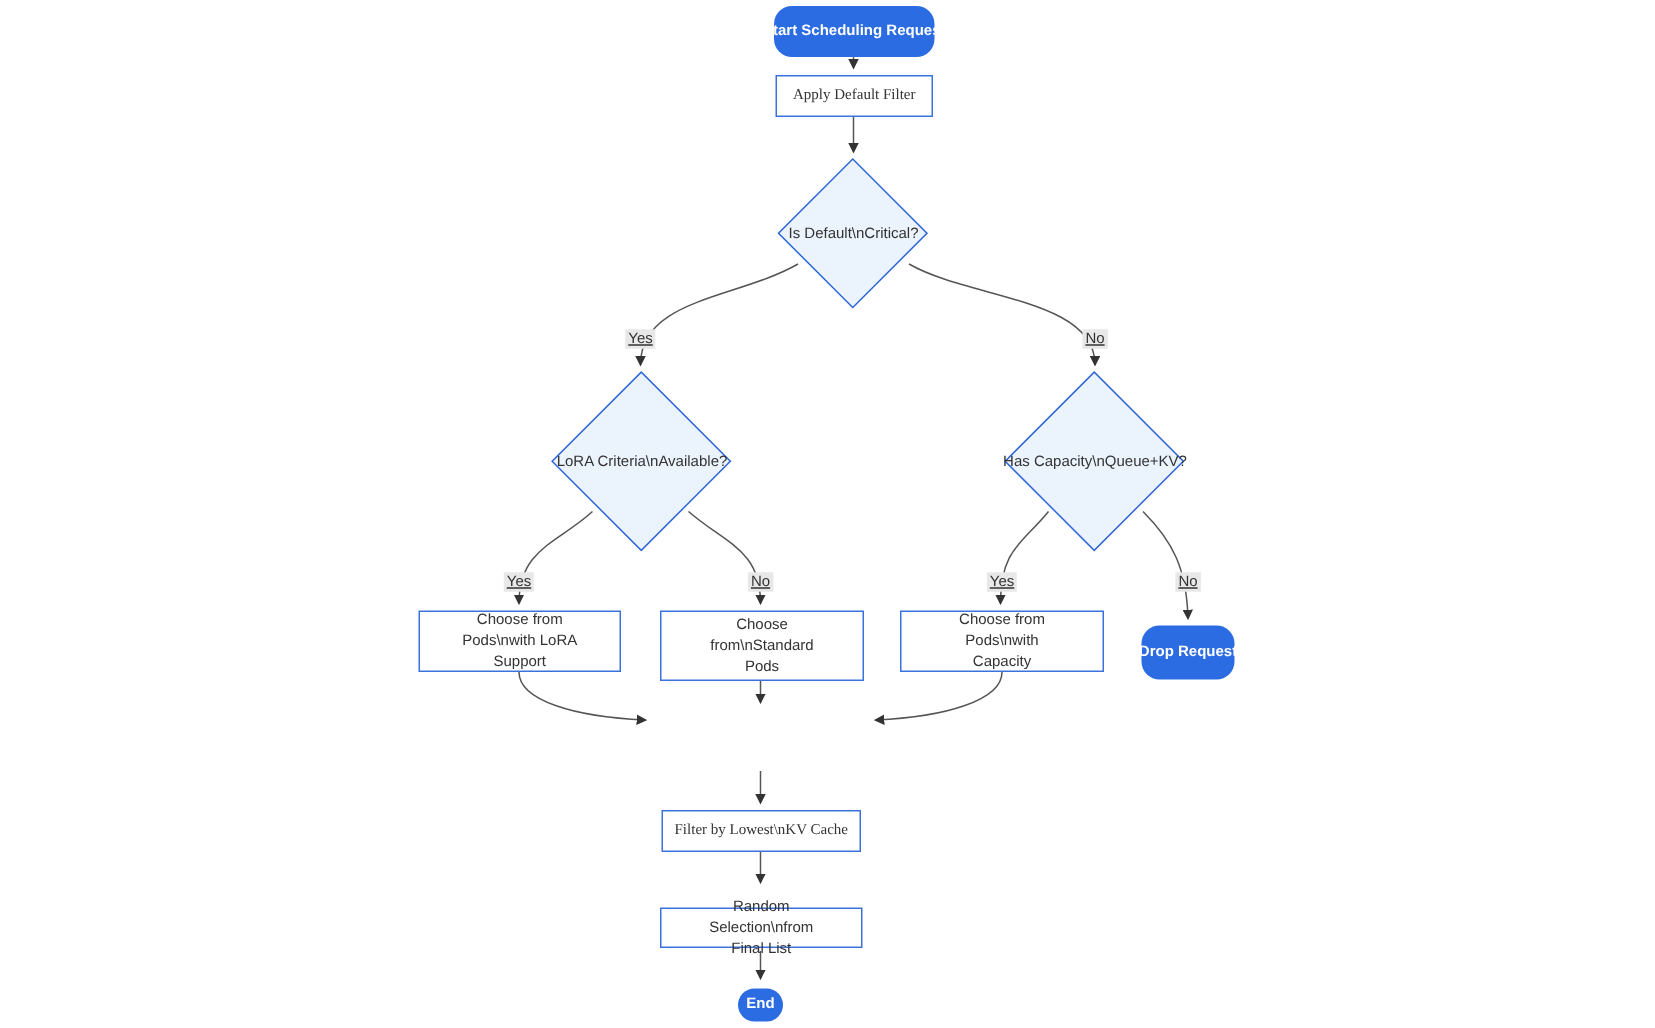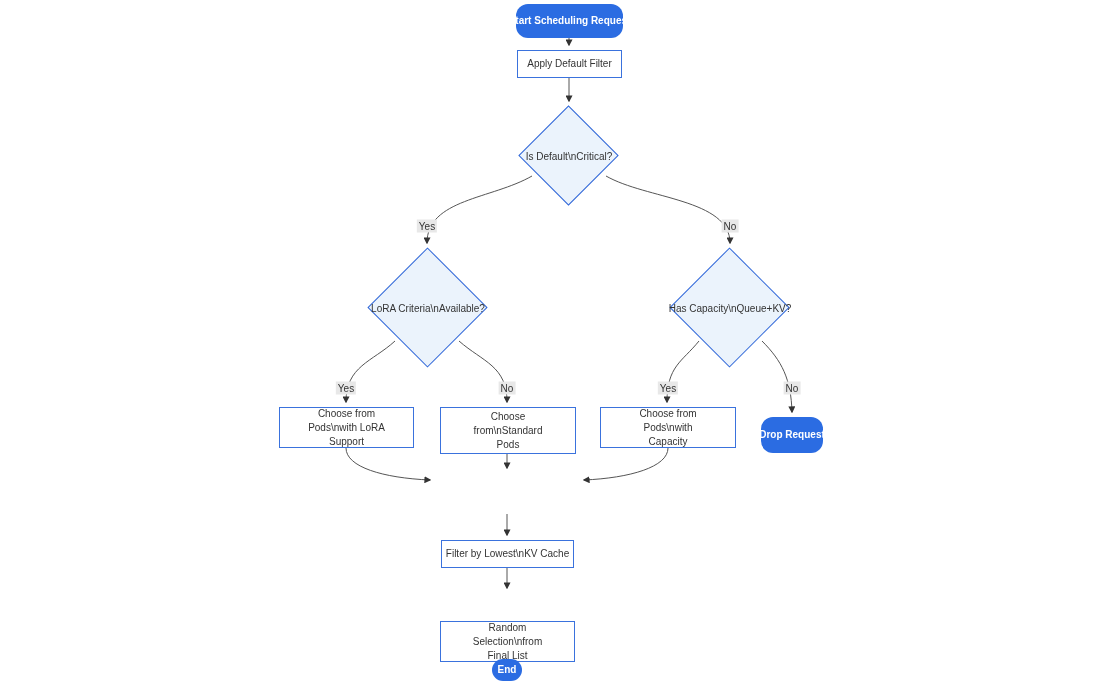--- a/index.html
+++ b/index.html
@@ -54,21 +54,21 @@
     color: var(--accent-text);
     font-weight: bold;
     border-radius: 12px;
     white-space: nowrap;
   }
   .rect {
     background: var(--rect-fill);
     border: 1.3px solid var(--rect-border);
     padding: 2px 23px;
   }
-  .nowrap { white-space: nowrap; padding: 2px 20px; }
+  .nowrap { white-space: nowrap; padding: 2px 20px; font-family: Liberation Serif, serif; }
   .diamond-shape {
     position: absolute;
     transform: rotate(45deg);
     background: var(--diamond-fill);
     border: 1.6px solid var(--diamond-border);
     box-sizing: border-box;
   }
   .diamond-label {
     position: absolute;
     transform: translate(-50%, -50%);
@@ -77,20 +77,21 @@
     white-space: nowrap;
   }
   .edge-label {
     position: absolute;
     transform: translate(-50%, -50%);
     background: var(--label-bg);
     color: var(--text);
     font-size: 10px;
     padding: 0 2px;
     line-height: 1.3;
+    text-decoration: underline;
   }
 </style>
 </head>
 <body>
 
 <div class="canvas">
 
   <svg class="edges-layer" viewBox="0 0 1103 685" xmlns="http://www.w3.org/2000/svg">
     <defs>
       <marker id="arrow" viewBox="0 0 10 10" refX="8" refY="5" markerWidth="7" markerHeight="7" orient="auto-start-reverse">
@@ -123,21 +124,21 @@
   <div class="diamond-label" style="left:569px; top:156px;">Is Default\nCritical?</div>
   <div class="diamond-label" style="left:428px; top:308px;">LoRA Criteria\nAvailable?</div>
   <div class="diamond-label" style="left:730px; top:308px;">Has Capacity\nQueue+KV?</div>
 
   <div class="node rect" style="left:279px; top:407px; width:135px; height:41px;">Choose from Pods\nwith LoRA Support</div>
   <div class="node rect" style="left:440px; top:407px; width:136px; height:47px;">Choose from\nStandard Pods</div>
   <div class="node rect" style="left:600px; top:407px; width:136px; height:41px;">Choose from Pods\nwith Capacity</div>
   <div class="node pill" style="left:761px; top:417px; width:62px; height:36px;">Drop Request</div>
 
   <div class="node rect nowrap" style="left:441px; top:540px; width:133px; height:28px;">Filter by Lowest\nKV Cache</div>
-  <div class="node rect" style="left:440px; top:621px; width:135px; height:41px;">Random Selection\nfrom Final List</div>
+  <div class="node rect" style="left:440px; top:605px; width:135px; height:27px;">Random Selection\nfrom Final List</div>
   <div class="node pill" style="left:492px; top:659px; width:30px; height:22px; border-radius:11px;">End</div>
 
   <div class="edge-label" style="left:427px; top:226px;">Yes</div>
   <div class="edge-label" style="left:730px; top:226px;">No</div>
   <div class="edge-label" style="left:346px; top:388px;">Yes</div>
   <div class="edge-label" style="left:507px; top:388px;">No</div>
   <div class="edge-label" style="left:668px; top:388px;">Yes</div>
   <div class="edge-label" style="left:792px; top:388px;">No</div>
 
 </div>

